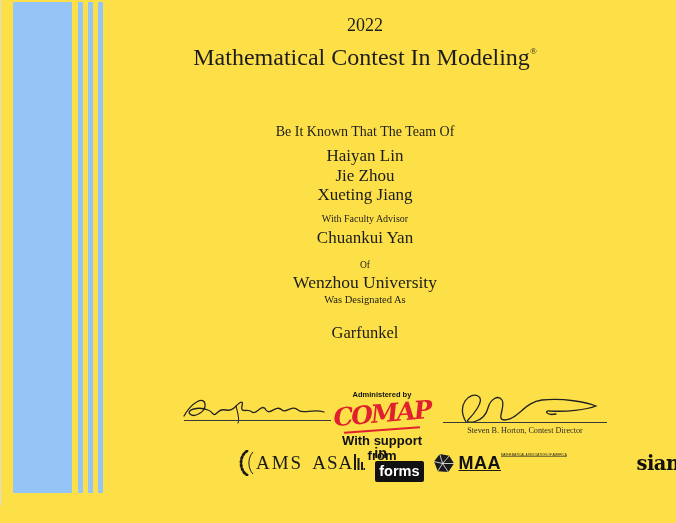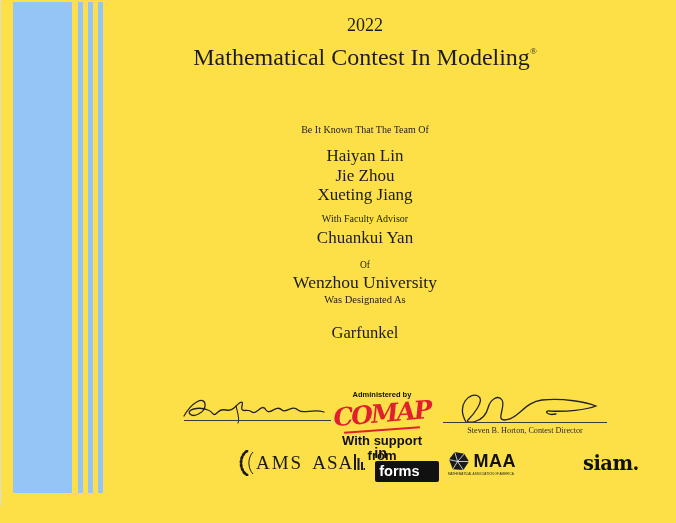--- a/index.html
+++ b/index.html
@@ -10,21 +10,21 @@
   .stripe.wide{left:13px;width:59px;}
   .stripe.n1{left:78px;width:5px;}
   .stripe.n2{left:88px;width:5px;}
   .stripe.n3{left:98px;width:5px;}
 
   .line{position:absolute;left:55px;width:620px;text-align:center;}
   .year{top:15px;font-size:18px;}
   .title{top:44px;font-size:24px;}
   .title sup{font-size:9px;vertical-align:11px;letter-spacing:0;}
   .subtitle{top:77px;font-size:24px;}
-  .small-line{font-size:10px;}
+  .small-line{font-size:14px;}
   .team-intro{top:124px;}
   .team-block{top:146px;font-size:17px;line-height:19.5px;}
   .advisor-intro{top:213px;font-size:10px;}
   .advisor-name{top:228px;font-size:17px;}
   .of-label{top:260px;font-size:9.5px;}
   .institution{top:272px;font-size:17.5px;}
   .designation-intro{top:294px;font-size:10.5px;}
   .designation{top:323px;font-size:16.5px;}
 
   
@@ -48,22 +48,22 @@
   .center-support{position:absolute;left:330px;top:433px;width:104px;text-align:center;
      font-family:"Liberation Sans",sans-serif;font-weight:bold;font-size:13px;color:#111;}
 
   
   .sponsors{position:absolute;left:236px;top:448px;height:30px;display:flex;align-items:center;gap:9px;}
   .ams{display:flex;align-items:center;font-size:19px;letter-spacing:2px;color:#1a1a1a;}
   .asa{display:flex;align-items:flex-start;font-size:19px;letter-spacing:1px;color:#1a1a1a;gap:1px;}
   .asa svg{margin-top:1px;}
   .informs{display:flex;font-family:"Liberation Sans",sans-serif;
      font-weight:bold;font-size:14.5px;color:#111;flex-direction:column;}
-  .informs .box{background:#111;color:#fff;padding:2px 19px 3px 4px;margin-left:1px;border-radius:2px;}
-  .maa{display:flex;flex-direction:column;}
+  .informs .box{background:#111;color:#fff;padding:2px 4px 3px 4px;margin-left:1px;border-radius:2px;}
+  .maa{display:flex;text-decoration:underline;}
   .maa-top{display:flex;align-items:center;gap:3px;}
   .maa-txt{font-family:"Liberation Sans",sans-serif;font-weight:bold;font-size:18px;color:#111;letter-spacing:0.5px;}
   .maa-sub{font-family:"Liberation Sans",sans-serif;font-size:6px;color:#222;white-space:nowrap;
      transform:scale(0.52);transform-origin:left top;height:4px;}
   .siam{font-family:"DejaVu Serif",serif;font-weight:bold;font-size:19.5px;color:#111;letter-spacing:-0.5px;}
 </style>
 </head>
 <body>
 
 <div class="canvas">

